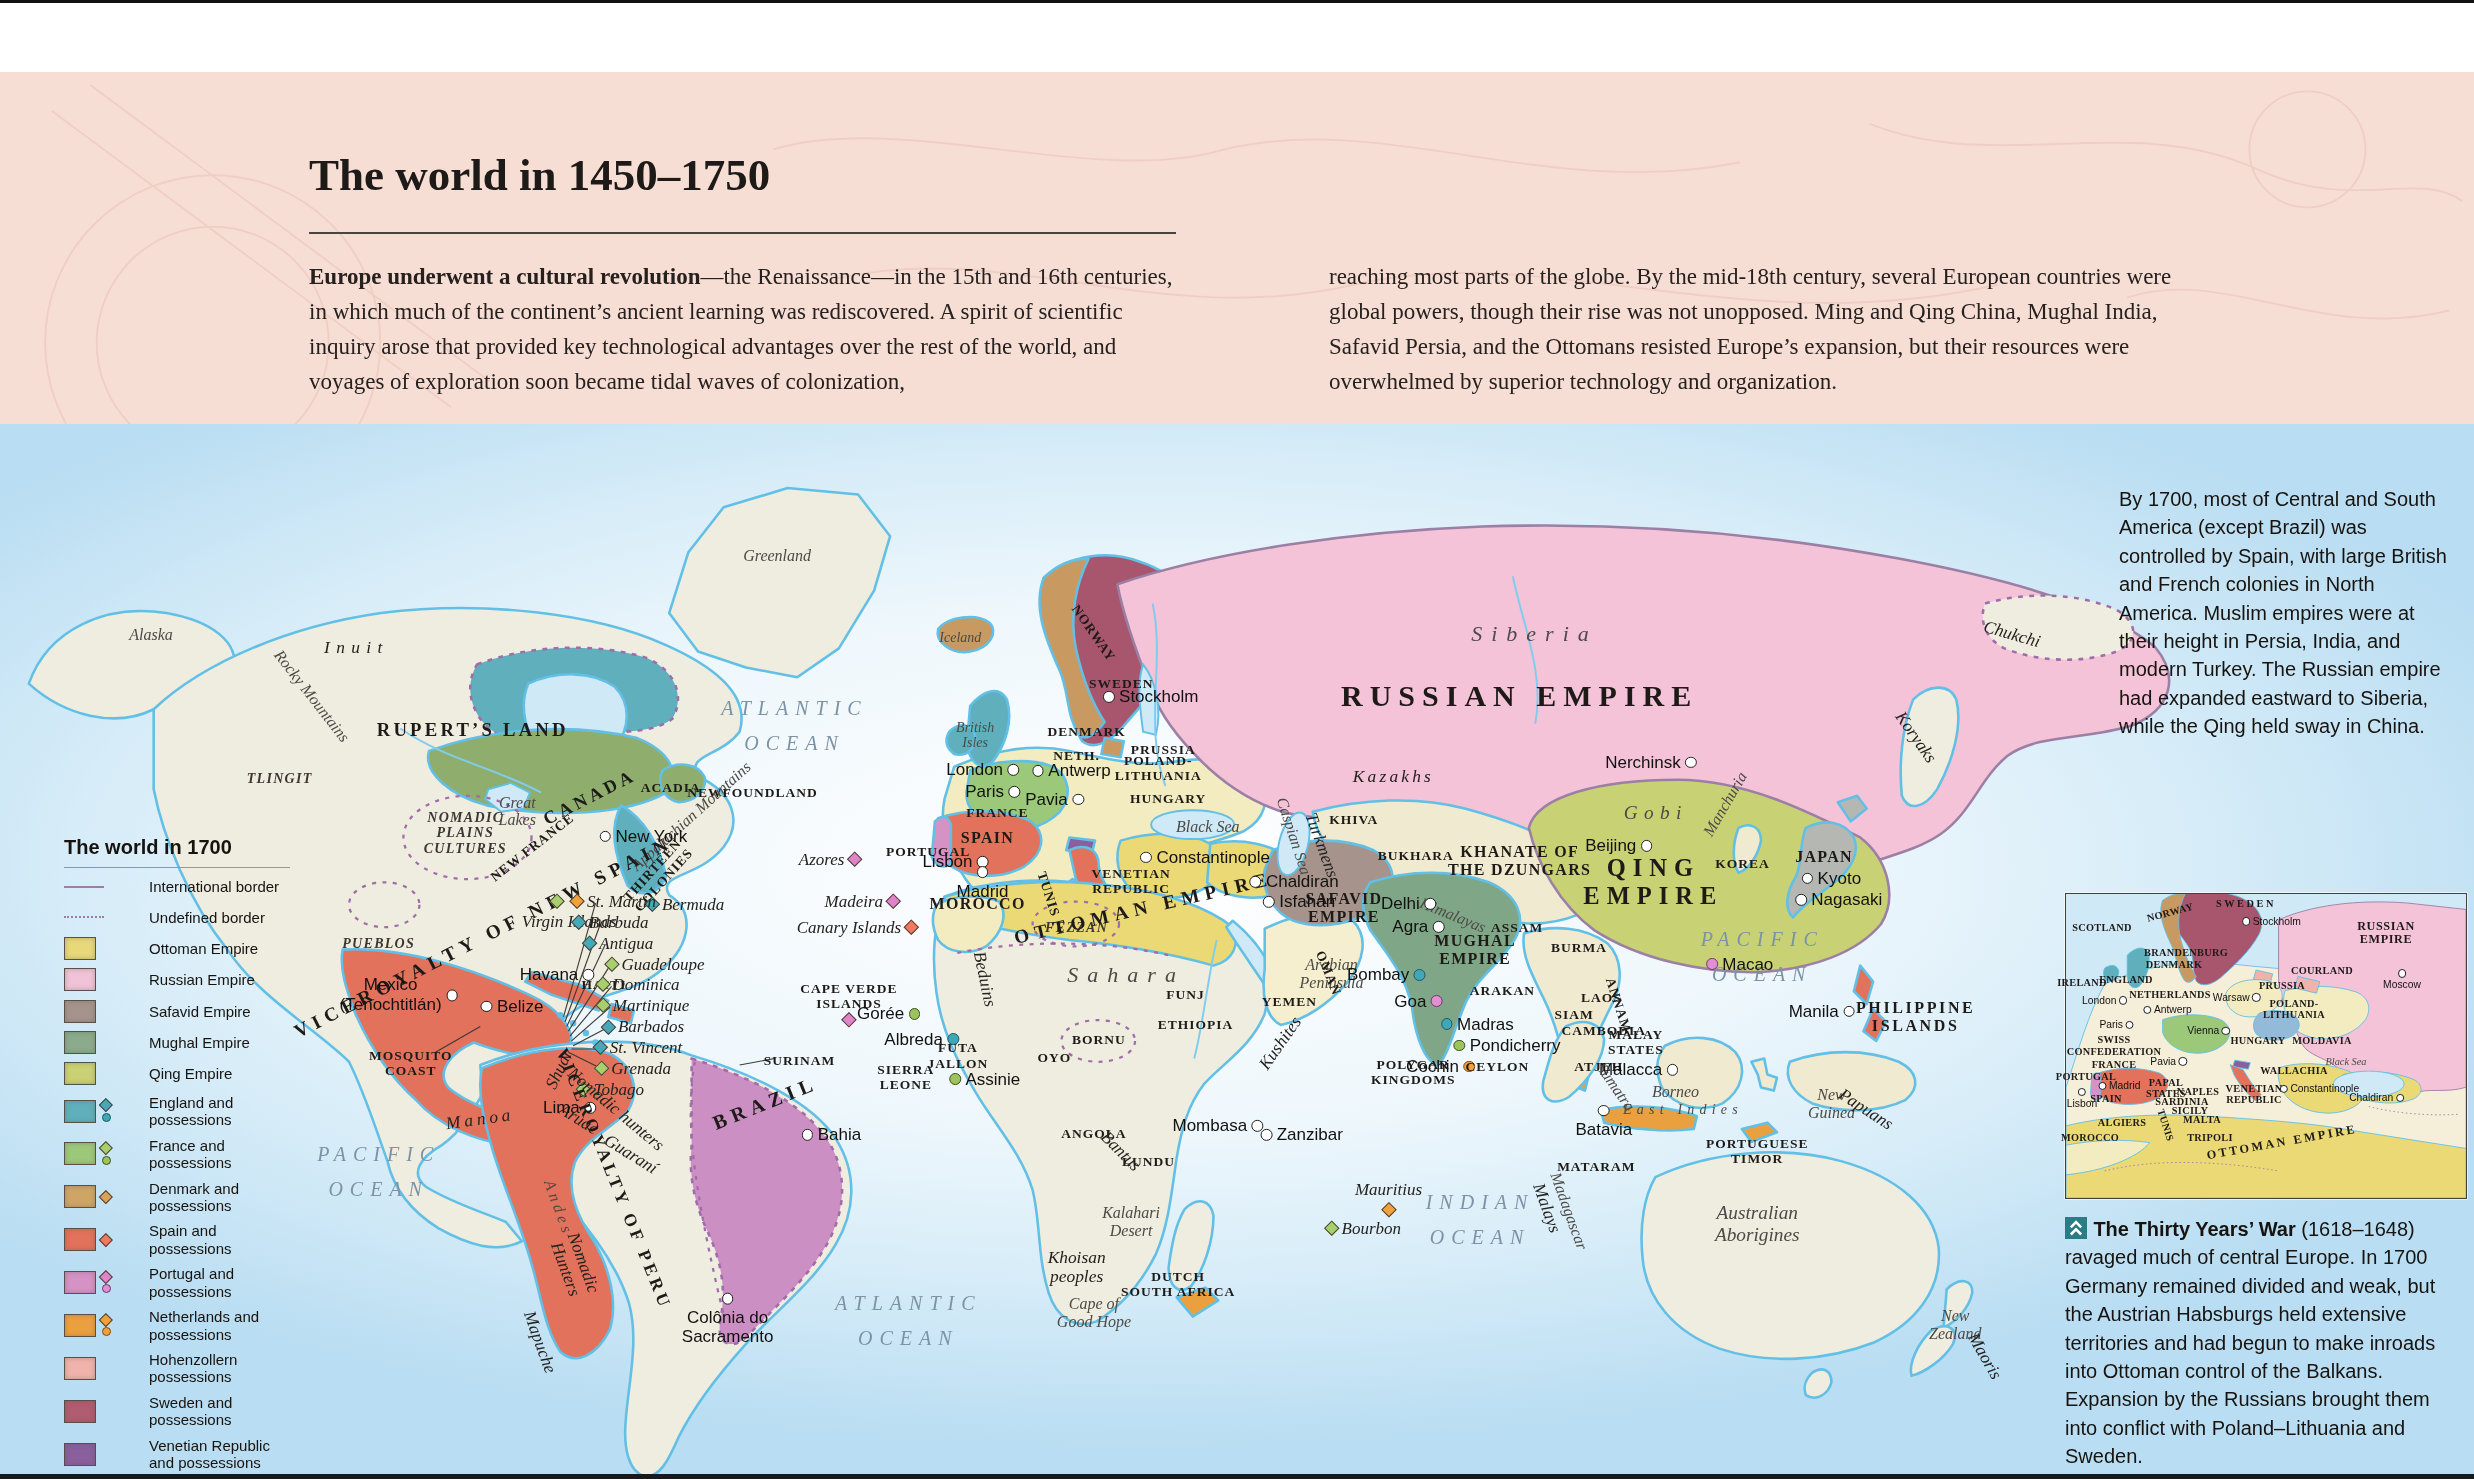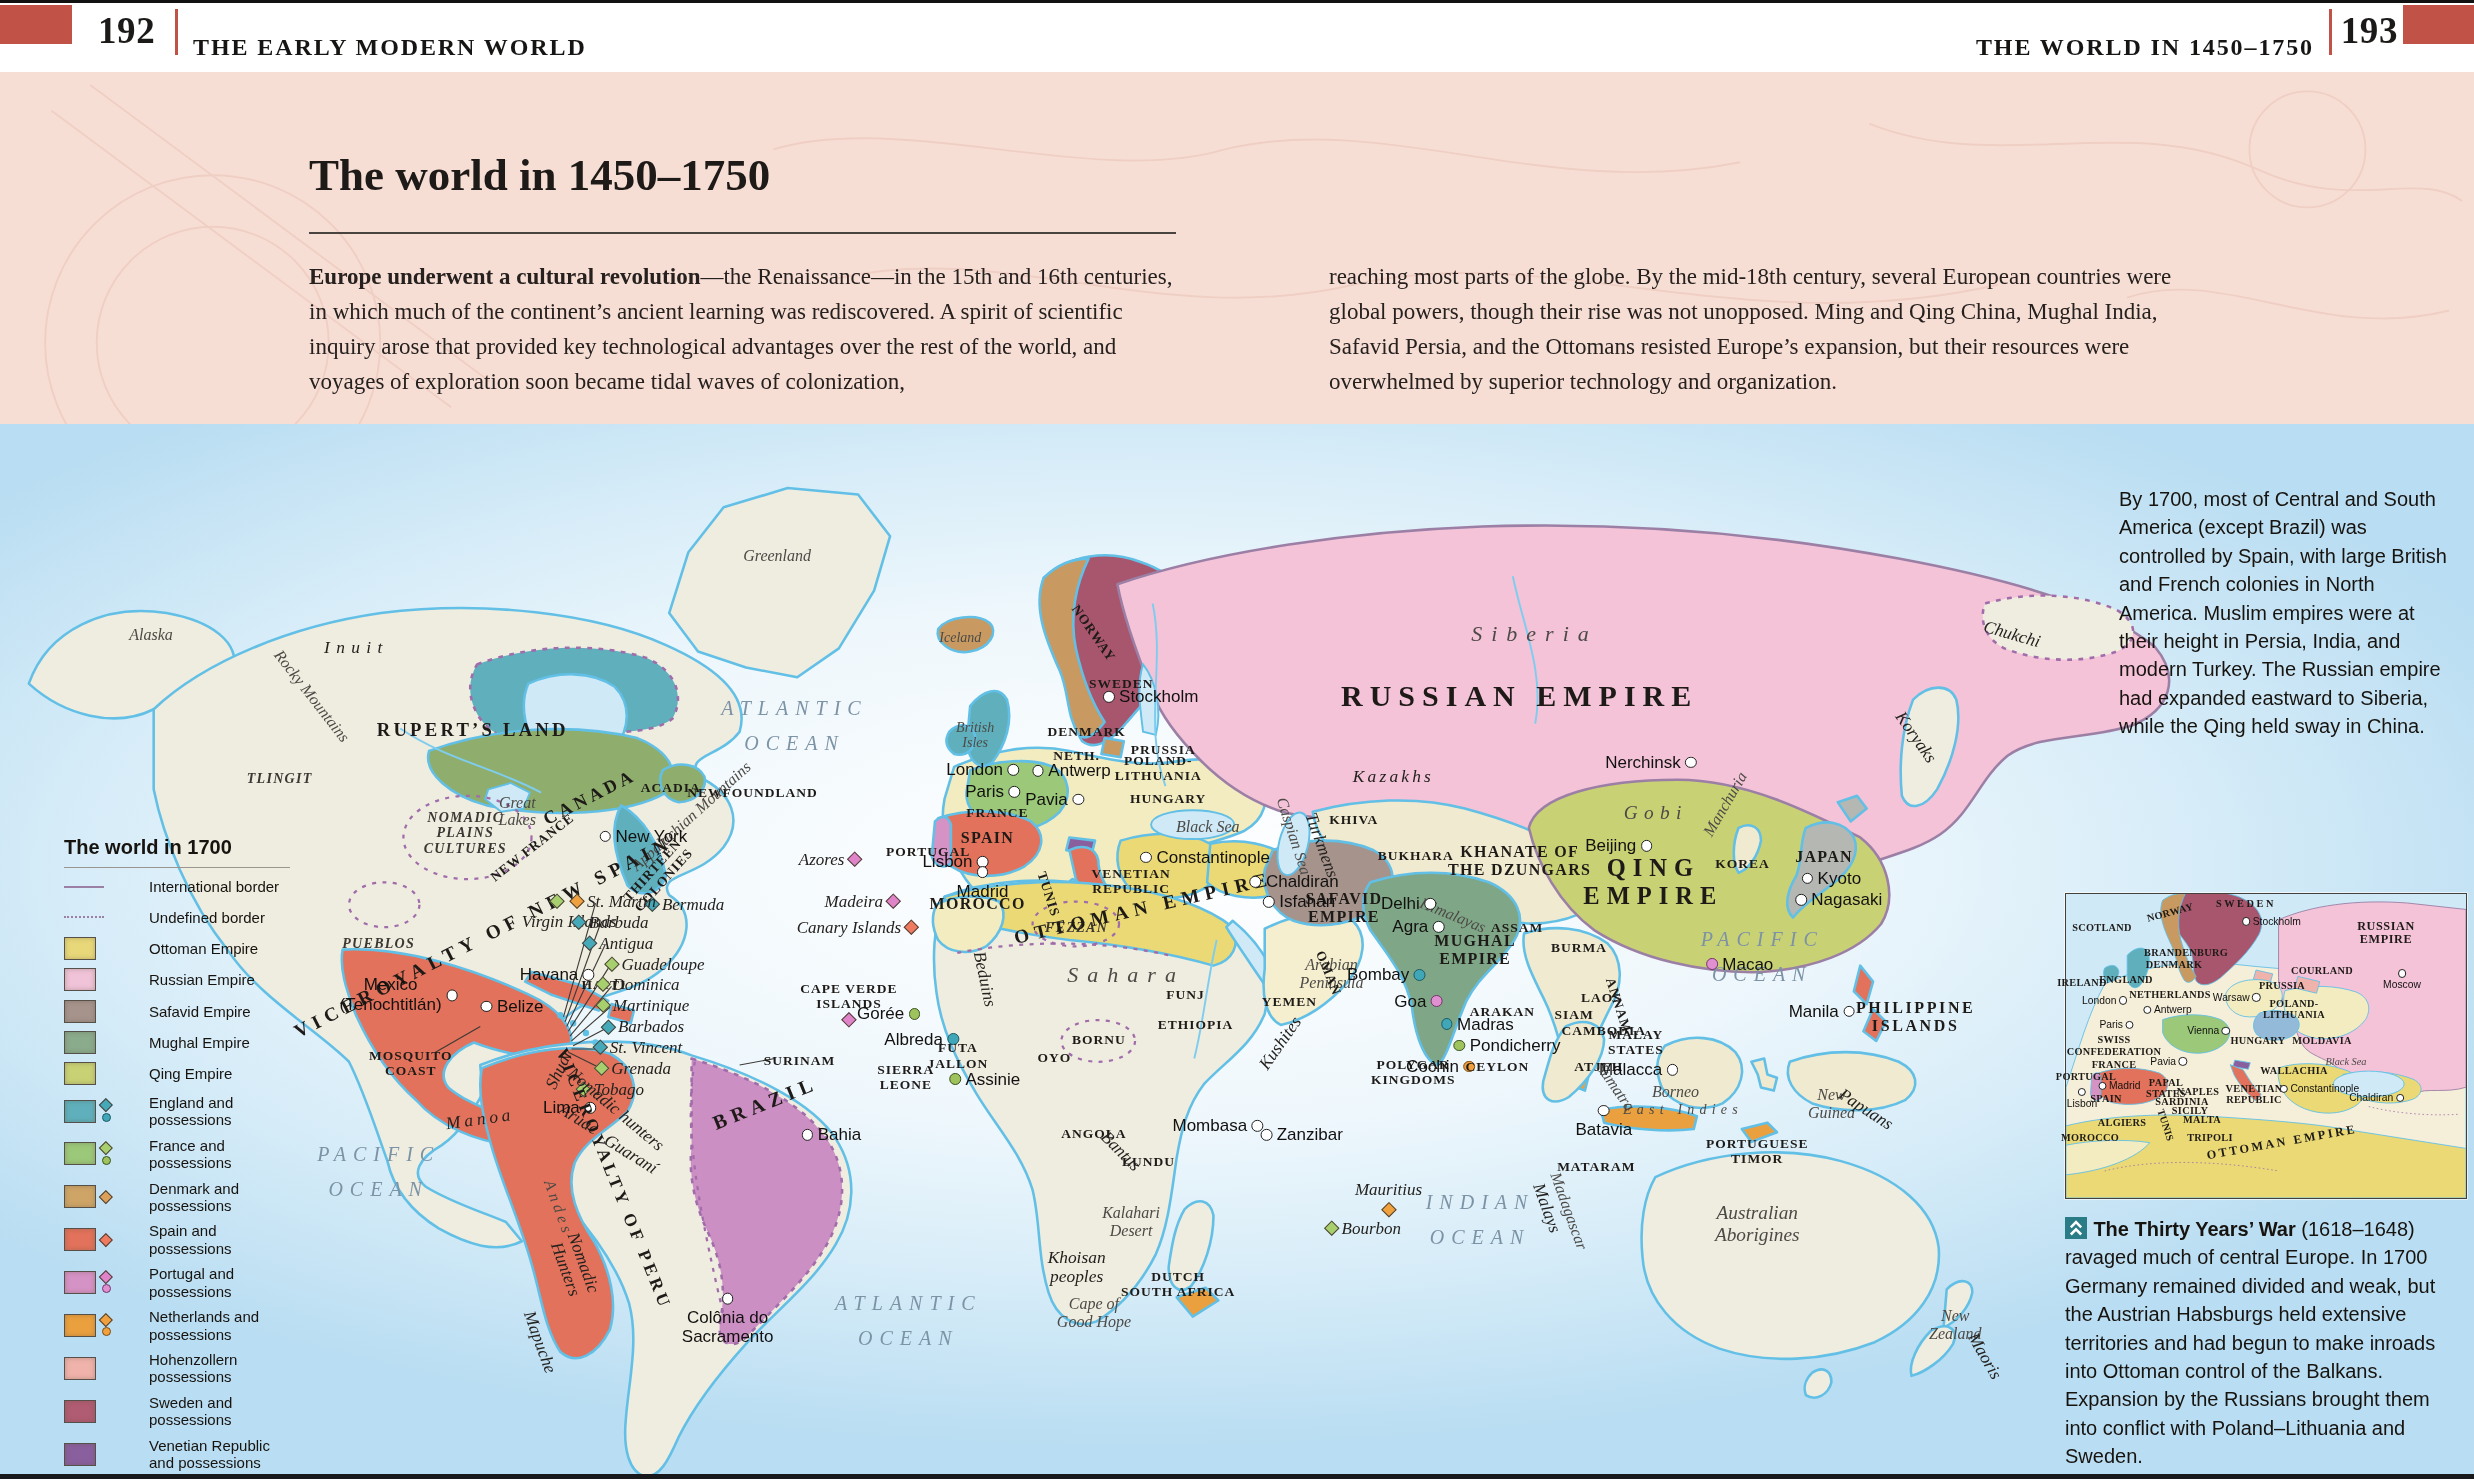--- a/index.html
+++ b/index.html
@@ -102,30 +102,20 @@
   
   .caption{position:absolute;left:2065px;top:791px;width:398px;font-size:20px;line-height:1.42;color:#17130f;z-index:5;}
   .cap-icon{display:inline-block;width:22px;height:22px;background:#2a7d86;vertical-align:-2.6px;margin-right:6.4px;}
   .caption b{font-weight:700;}
 </style>
 </head>
 <body>
 
 <div class="page">
 
-  <header>
-    <div class="red-square left"></div>
-    <div class="pagenum left">192</div>
-    <div class="red-rule left"></div>
-    <div class="section-title left">THE EARLY MODERN WORLD</div>
-    <div class="section-title right">THE WORLD IN 1450–1750</div>
-    <div class="red-rule right"></div>
-    <div class="pagenum right">193</div>
-    <div class="red-square right"></div>
-  </header>
 
   <section class="banner">
     <svg class="texture" viewBox="0 0 3840 546">
       <g fill="none" stroke="#e3b3a5" stroke-width="3">
         <circle cx="330" cy="420" r="260"></circle>
         <circle cx="330" cy="420" r="180"></circle>
         <path d="M80,60 L700,520 M140,20 L760,480"></path>
         <path d="M1200,120 C1400,60 1700,180 1900,120 C2150,60 2400,200 2700,140"></path>
         <path d="M1300,320 C1560,260 1800,400 2100,330 C2400,260 2700,420 3100,330"></path>
         <path d="M2900,80 C3100,160 3300,60 3500,150 C3650,220 3750,150 3820,200"></path>
@@ -387,21 +377,21 @@
         <div class="ml cc-s" style="left: 57.2%; top: 40.8%; transform: translate(-50%, -50%);"><span class="txt">BUKHARA</span></div>
         <div class="ml cc" style="left: 61.4%; top: 41.4%; transform: translate(-50%, -50%);"><span class="txt">KHANATE OF
 THE DZUNGARS</span></div>
         <div class="ml it" style="left: 58.7%; top: 46.5%; transform: translate(-50%, -50%) rotate(22deg);"><span class="txt">Himalayas</span></div>
         <div class="ml city" style="left: 57%; top: 45.4%; transform: translate(-50%, -50%);"><span class="txt">Delhi</span><span class="dot dot-w"></span></div>
         <div class="ml city" style="left: 57.4%; top: 47.6%; transform: translate(-50%, -50%);"><span class="txt">Agra</span><span class="dot dot-w"></span></div>
         <div class="ml cc" style="left: 59.6%; top: 49.8%; transform: translate(-50%, -50%);"><span class="txt">MUGHAL
 EMPIRE</span></div>
         <div class="ml cc-s" style="left: 61.3%; top: 47.6%; transform: translate(-50%, -50%);"><span class="txt">ASSAM</span></div>
         <div class="ml cc-s" style="left: 63.8%; top: 49.5%; transform: translate(-50%, -50%);"><span class="txt">BURMA</span></div>
-        <div class="ml cc-s" style="left: 60.7%; top: 53.6%; transform: translate(-50%, -50%); margin-top: 21px;"><span class="txt">ARAKAN</span></div>
+        <div class="ml cc-s" style="left: 60.7%; top: 53.6%; transform: translate(-50%, -50%);"><span class="txt">ARAKAN</span></div>
         <div class="ml tp" style="left: 56.1%; top: 52.1%; transform: translate(-50%, -50%);"><span class="txt">Bombay</span><span class="dot dot-teal"></span></div>
         <div class="ml tp" style="left: 57.4%; top: 54.6%; transform: translate(-50%, -50%);"><span class="txt">Goa</span><span class="dot dot-pink"></span></div>
         <div class="ml tp" style="left: 59.6%; top: 56.8%; transform: translate(-50%, -50%);"><span class="dot dot-teal"></span><span class="txt">Madras</span></div>
         <div class="ml tp" style="left: 60.8%; top: 58.8%; transform: translate(-50%, -50%);"><span class="dot dot-green"></span><span class="txt">Pondicherry</span></div>
         <div class="ml tp" style="left: 58.3%; top: 60.8%; transform: translate(-50%, -50%);"><span class="txt">Cochin</span><span class="dot dot-orange"></span></div>
         <div class="ml cc-s" style="left: 57.1%; top: 61.4%; transform: translate(-50%, -50%);"><span class="txt">POLYGAR
 KINGDOMS</span></div>
         <div class="ml cc-s" style="left: 60.5%; top: 60.8%; transform: translate(-50%, -50%);"><span class="txt">CEYLON</span></div>
         <div class="ml cc-s" style="left: 63.6%; top: 55.8%; transform: translate(-50%, -50%);"><span class="txt">SIAM</span></div>
         <div class="ml cc-s" style="left: 64.7%; top: 54.2%; transform: translate(-50%, -50%);"><span class="txt">LAOS</span></div>

